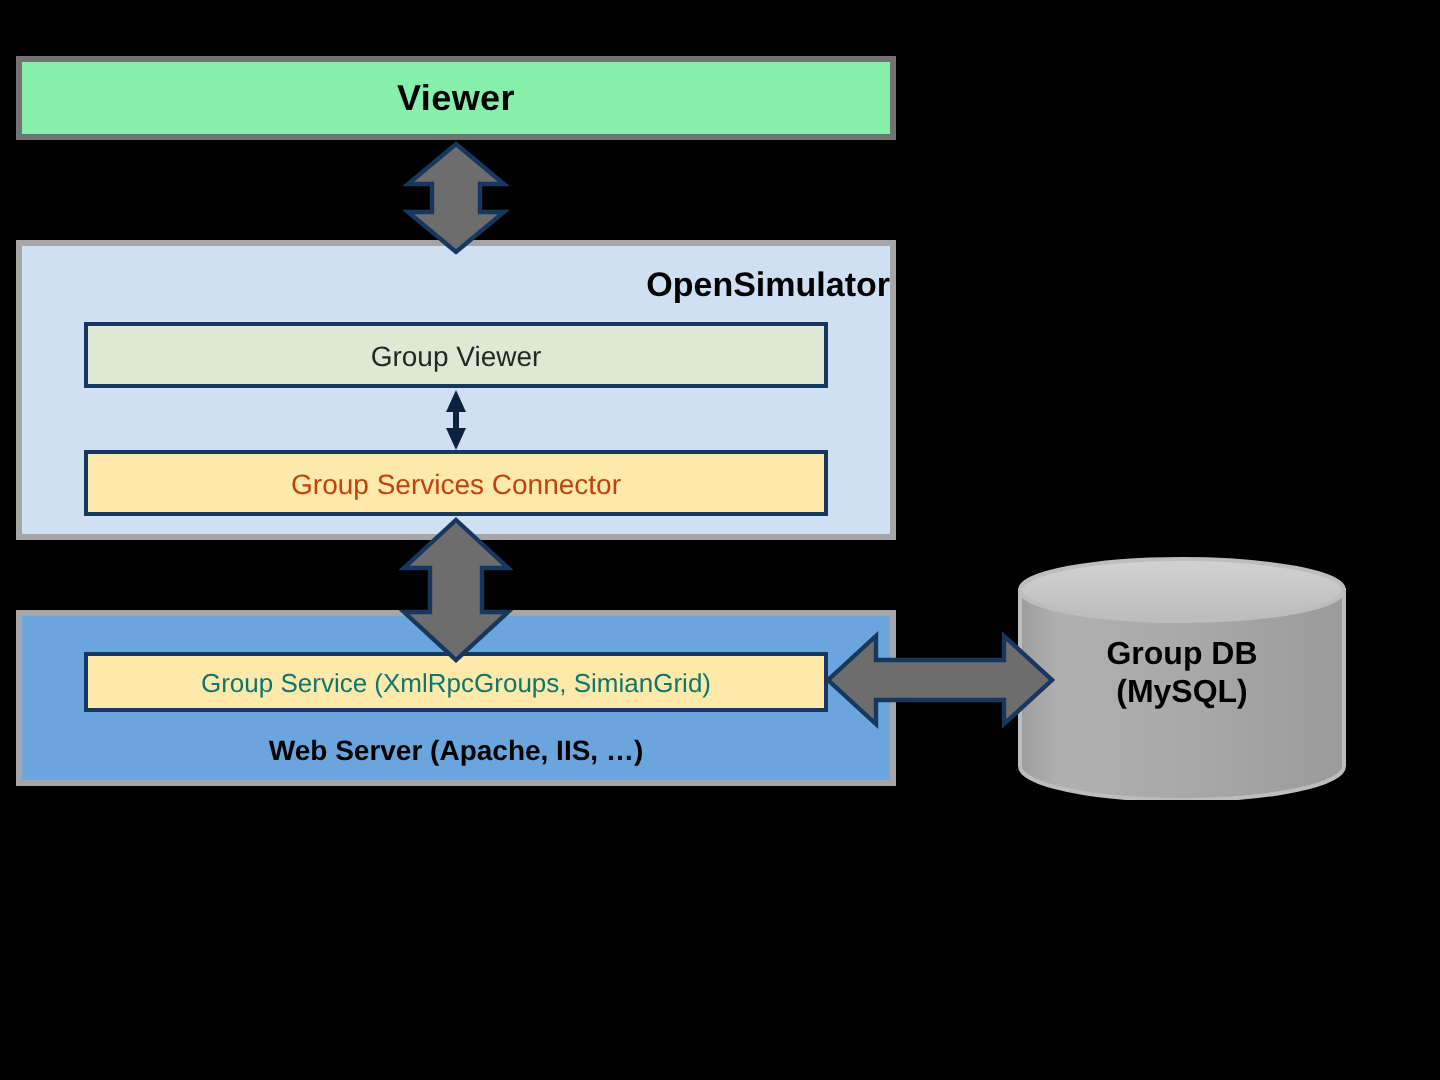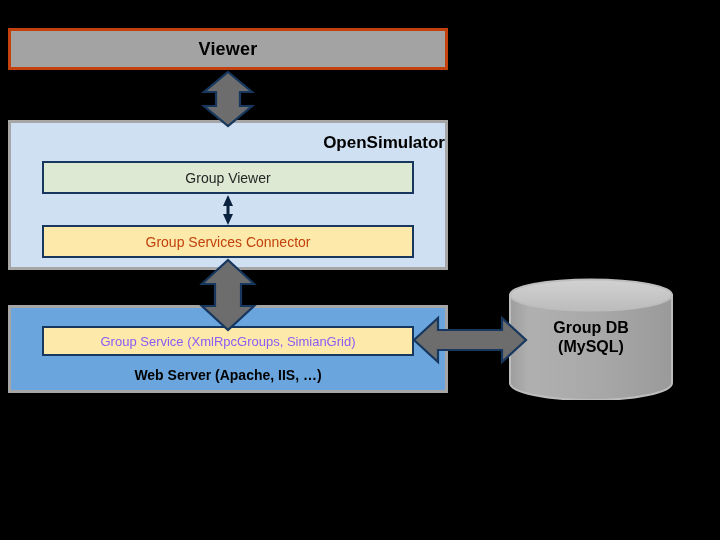--- a/index.html
+++ b/index.html
@@ -31,22 +31,22 @@
     justify-content: center;
     text-align: center;
   }
 
   
   #viewer-box {
     left: 8px;
     top: 28px;
     width: 440px;
     height: 42px;
-    background: #a3a3a3;
-    border: 3px solid #c2410c;
+    background: #86efac;
+    border: 3px solid #737373;
     box-shadow: 1px 1px 0 rgba(0,0,0,0.18);
   }
   #viewer-box .label {
     font-size: 18px;
     font-weight: bold;
     color: #000000;
     letter-spacing: .2px;
   }
 
   
@@ -109,21 +109,21 @@
   #group-service-box {
     left: 42px;
     top: 326px;
     width: 372px;
     height: 30px;
     background: #fde9a9;
     border: 2px solid #17375e;
   }
   #group-service-box .label {
     font-size: 13px;
-    color: #8b5cf6;
+    color: #0f766e;
   }
   #webserver-title {
     position: absolute;
     left: 0;
     bottom: 7px;
     width: 100%;
     text-align: center;
     font-size: 14px;
     font-weight: bold;
     color: #000000;

